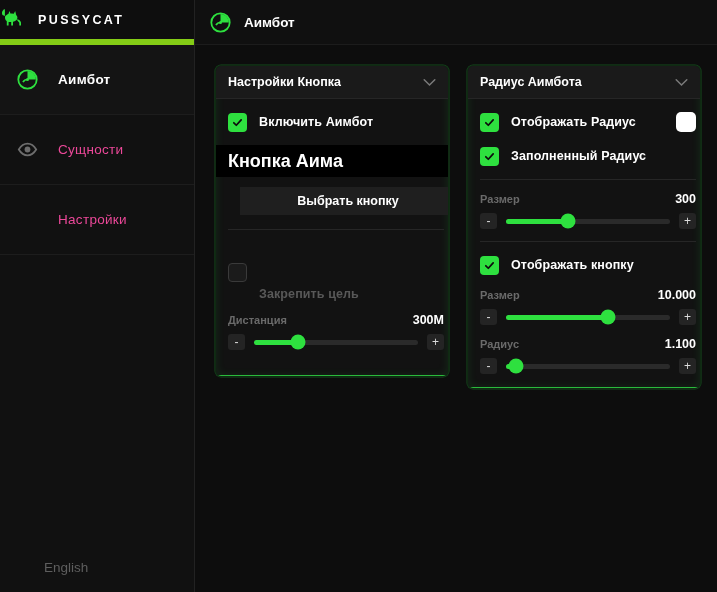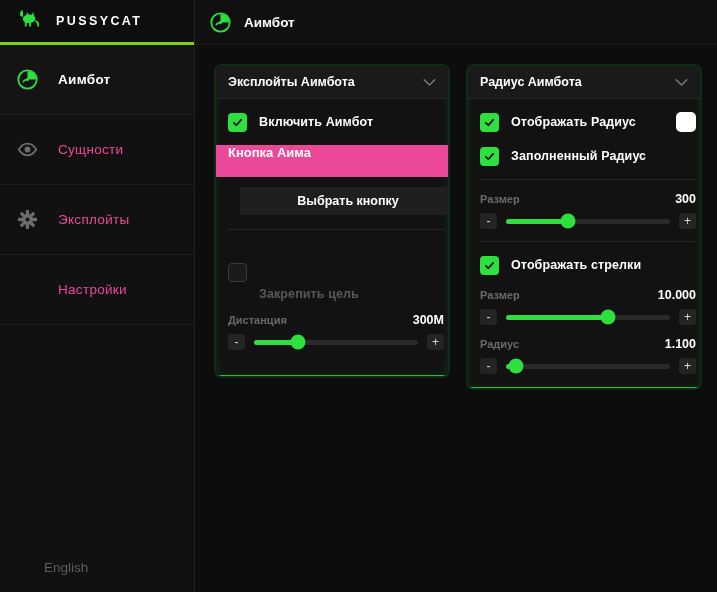--- a/index.html
+++ b/index.html
@@ -33,22 +33,21 @@
     display: flex;
     flex-direction: column;
     flex: 0 0 195px;
   }
   .brand {
     height: 45px;
     flex: 0 0 45px;
     display: flex;
     align-items: center;
     gap: 12px;
-    padding-left: 18px;
-    border-bottom: 3px solid #84cc16;
+    border-bottom: 6px solid #84cc16;
     box-sizing: border-box;
     background: #0e0e0e;
   }
   .brand-name {
     font-size: 12.5px;
     font-weight: bold;
     letter-spacing: 2.4px;
     color: #ffffff;
   }
   .nav {
@@ -212,26 +211,26 @@
     height: 20px;
     background: #ffffff;
     border-radius: 5px;
     margin-left: auto;
     cursor: pointer;
     flex: 0 0 20px;
   }
 
   .text-field {
     height: 32px;
-    background: #ec4899;
-    display: flex;
-    align-items: flex-start;
+    background: #000000;
+    display: flex;
+    align-items: center;
     padding-left: 12px;
     box-sizing: border-box;
-    font-size: 13px;
+    font-size: 18px;
     font-weight: bold;
     color: #ffffff;
     margin: 4px -12px 10px -12px;
     cursor: text;
   }
   .btn {
     height: 28px;
     background: #1f1f1f;
     display: flex;
     align-items: center;
@@ -356,35 +355,20 @@
           <svg width="21" height="21" viewBox="0 0 21 21">
             <path d="M1.8 10.5 C4.5 6.0 8.0 4.6 10.5 4.6 C13.0 4.6 16.5 6.0 19.2 10.5
                      C16.5 15.0 13.0 16.4 10.5 16.4 C8.0 16.4 4.5 15.0 1.8 10.5 Z" fill="none" stroke="#6d6d6d" stroke-width="1.8"></path>
             <circle cx="10.5" cy="10.5" r="2.9" fill="#6d6d6d"></circle>
           </svg>
         </span>
         <span class="nav-label">Сущности</span>
       </div>
 
 
-      <div class="nav-item dim">
-        <span class="nav-icon">
-          <svg width="21" height="21" viewBox="0 0 21 21">
-            <g fill="#6d6d6d">
-              <rect x="8.8" y="0.9" width="3.4" height="19.2" rx="1"></rect>
-              <rect x="8.8" y="0.9" width="3.4" height="19.2" rx="1" transform="rotate(45 10.5 10.5)"></rect>
-              <rect x="8.8" y="0.9" width="3.4" height="19.2" rx="1" transform="rotate(90 10.5 10.5)"></rect>
-              <rect x="8.8" y="0.9" width="3.4" height="19.2" rx="1" transform="rotate(135 10.5 10.5)"></rect>
-              <circle cx="10.5" cy="10.5" r="5.4"></circle>
-            </g>
-            <circle cx="10.5" cy="10.5" r="2.0" fill="#111111"></circle>
-          </svg>
-        </span>
-        <span class="nav-label">Эксплойты</span>
-      </div>
 
       <div class="nav-item dim">
         <span class="nav-icon"></span>
         <span class="nav-label">Настройки</span>
       </div>
 
     </div>
 
     <div class="nav-spacer"></div>
 
@@ -406,21 +390,21 @@
         </svg>
       </span>
       <span class="topbar-title">Аимбот</span>
     </div>
 
     <div class="content">
 
       <div class="panel">
 
         <div class="panel-head">
-          <span class="panel-title">Эксплойты Аимбота</span>
+          <span class="panel-title">Настройки Кнопка</span>
           <span>
             <svg width="13" height="9" viewBox="0 0 13 9">
               <path d="M1.2 1.8 L6.5 7.0 L11.8 1.8" fill="none" stroke="#7a7a7a" stroke-width="1.5" stroke-linecap="round"></path>
             </svg>
           </span>
         </div>
 
         <div class="panel-body">
 
           <div class="check-row">
@@ -515,21 +499,21 @@
           </div>
 
           <div class="divider tight"></div>
 
           <div class="check-row">
             <span class="cb on">
               <svg class="tick" viewBox="0 0 12 12">
                 <path d="M2 6.3 L4.7 9 L10 3.2" fill="none" stroke="#0d0d0d" stroke-width="1.9" stroke-linecap="round" stroke-linejoin="round"></path>
               </svg>
             </span>
-            <span class="check-label">Отображать стрелки</span>
+            <span class="check-label">Отображать кнопку</span>
           </div>
 
           <div class="slider-block">
             <div class="slider-head">
               <span class="slider-name">Размер</span>
               <span class="slider-val">10.000</span>
             </div>
             <div class="slider-row">
               <span class="step">-</span>
               <span class="track">

